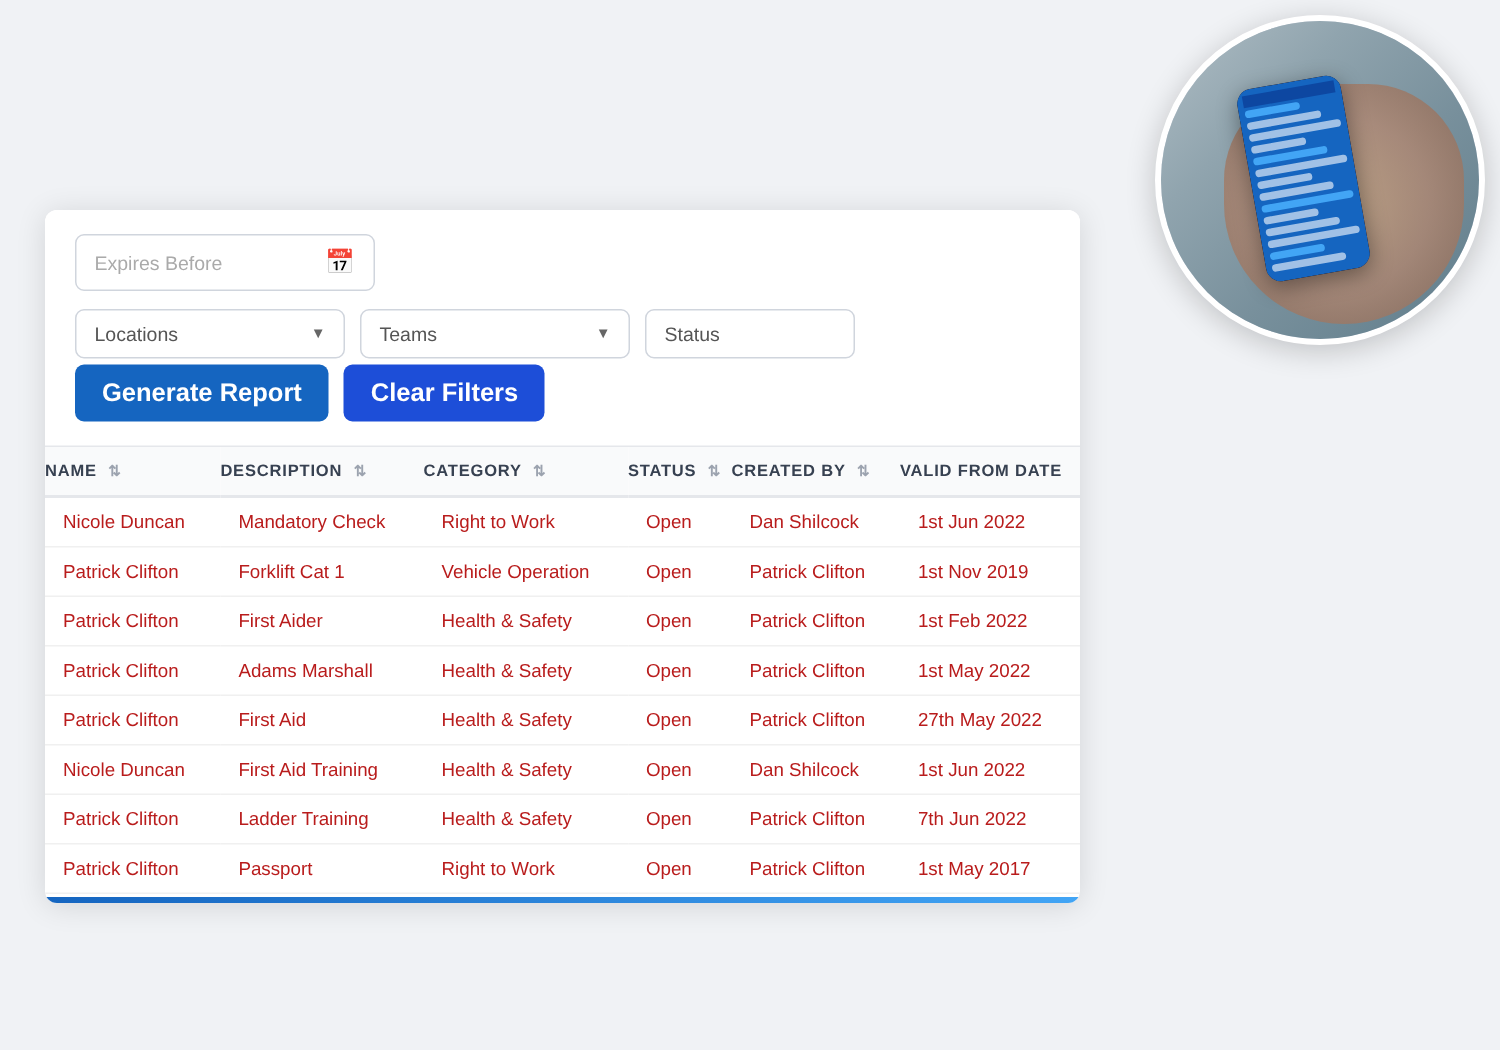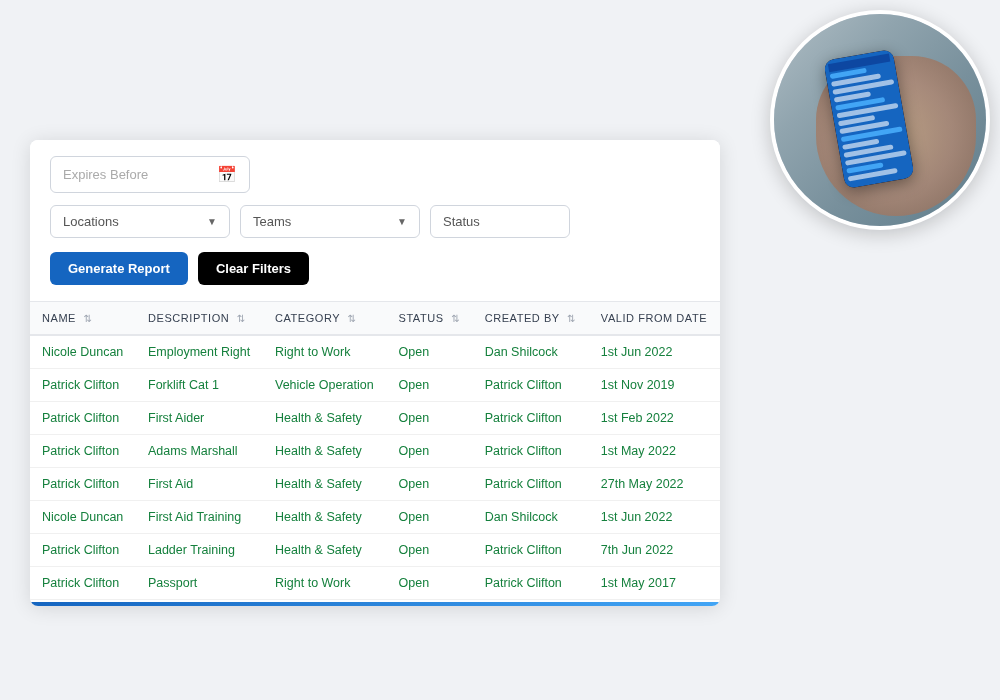--- a/index.html
+++ b/index.html
@@ -132,21 +132,21 @@
 
     .calendar-icon {
       color: #666;
       font-size: 16px;
     }
 
     .filter-row-2 {
       display: flex;
       align-items: flex-start;
       gap: 10px;
-      margin-bottom: 14px;
+      margin-bottom: 4px;
     }
 
     .select-dropdown {
       border: 1px solid #d0d5dd;
       border-radius: 6px;
       padding: 8px 12px;
       font-size: 13px;
       color: #555;
       width: 180px;
       display: flex;
@@ -175,73 +175,73 @@
     .filter-row-3 {
       display: flex;
       align-items: center;
       gap: 10px;
       margin-bottom: 16px;
     }
 
     .btn {
       padding: 9px 18px;
       border-radius: 6px;
-      font-size: 13px;
+      font-size: 17px;
       font-weight: 600;
       cursor: pointer;
       border: none;
       color: white;
     }
 
     .btn-blue { background: #1565c0; }
     .btn-green { background: #2e7d32; }
-    .btn-red { background: #000000; text-align: center; }
+    .btn-red { background: #1d4ed8; text-align: center; }
 
     
     .table-container {
       overflow-x: auto;
       border-top: 1px solid #e5e7eb;
     }
 
     table {
       width: 100%;
       border-collapse: collapse;
       font-size: 12px;
     }
 
     thead tr {
       background: #f9fafb;
       border-bottom: 2px solid #e5e7eb;
     }
 
     thead th {
-      padding: 10px 12px;
+      padding: 10px 0;
       text-align: left;
-      font-weight: 400;
+      font-weight: 700;
       font-size: 11px;
       color: #374151;
       letter-spacing: 0.05em;
       white-space: nowrap;
       text-transform: uppercase;
     }
 
     thead th .sort-icon {
       display: inline-block;
       margin-left: 4px;
       font-size: 10px;
       color: #9ca3af;
     }
 
     tbody tr {
       border-bottom: 1px solid #f0f0f0;
     }
 
     tbody td {
       padding: 9px 12px;
-      color: #15803d;
+      color: #b91c1c;
       font-size: 12.5px;
       white-space: nowrap;
     }
 
     .bottom-bar {
       height: 4px;
       background: linear-gradient(90deg, #1565c0, #42a5f5);
       margin-top: 2px;
     }
   </style>
@@ -317,21 +317,21 @@
             <th>CATEGORY <span class="sort-icon">⇅</span></th>
             <th>STATUS <span class="sort-icon">⇅</span></th>
             <th>CREATED BY <span class="sort-icon">⇅</span></th>
             <th>VALID FROM DATE </th>
 
           </tr>
         </thead>
         <tbody id="table-body">
         <tr>
               <td>Nicole Duncan</td>
-              <td>Employment Right</td>
+              <td>Mandatory Check</td>
               <td>Right to Work</td>
               <td>Open</td>
               <td>Dan Shilcock</td>
               <td>1st Jun 2022</td>
             </tr>
             <tr>
               <td>Patrick Clifton</td>
               <td>Forklift Cat 1</td>
               <td>Vehicle Operation</td>
               <td>Open</td>

